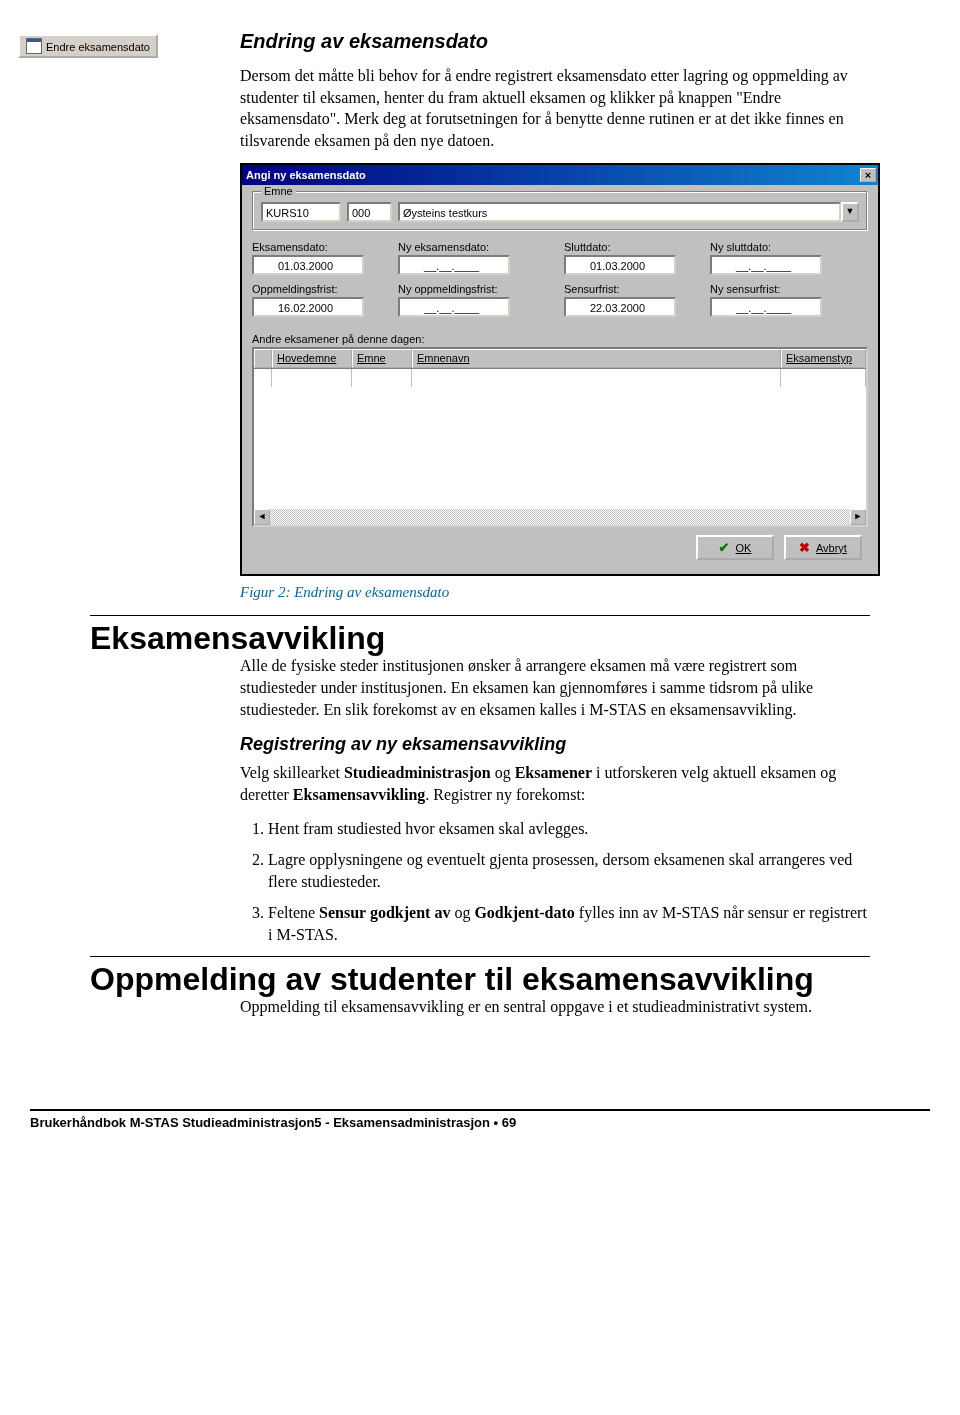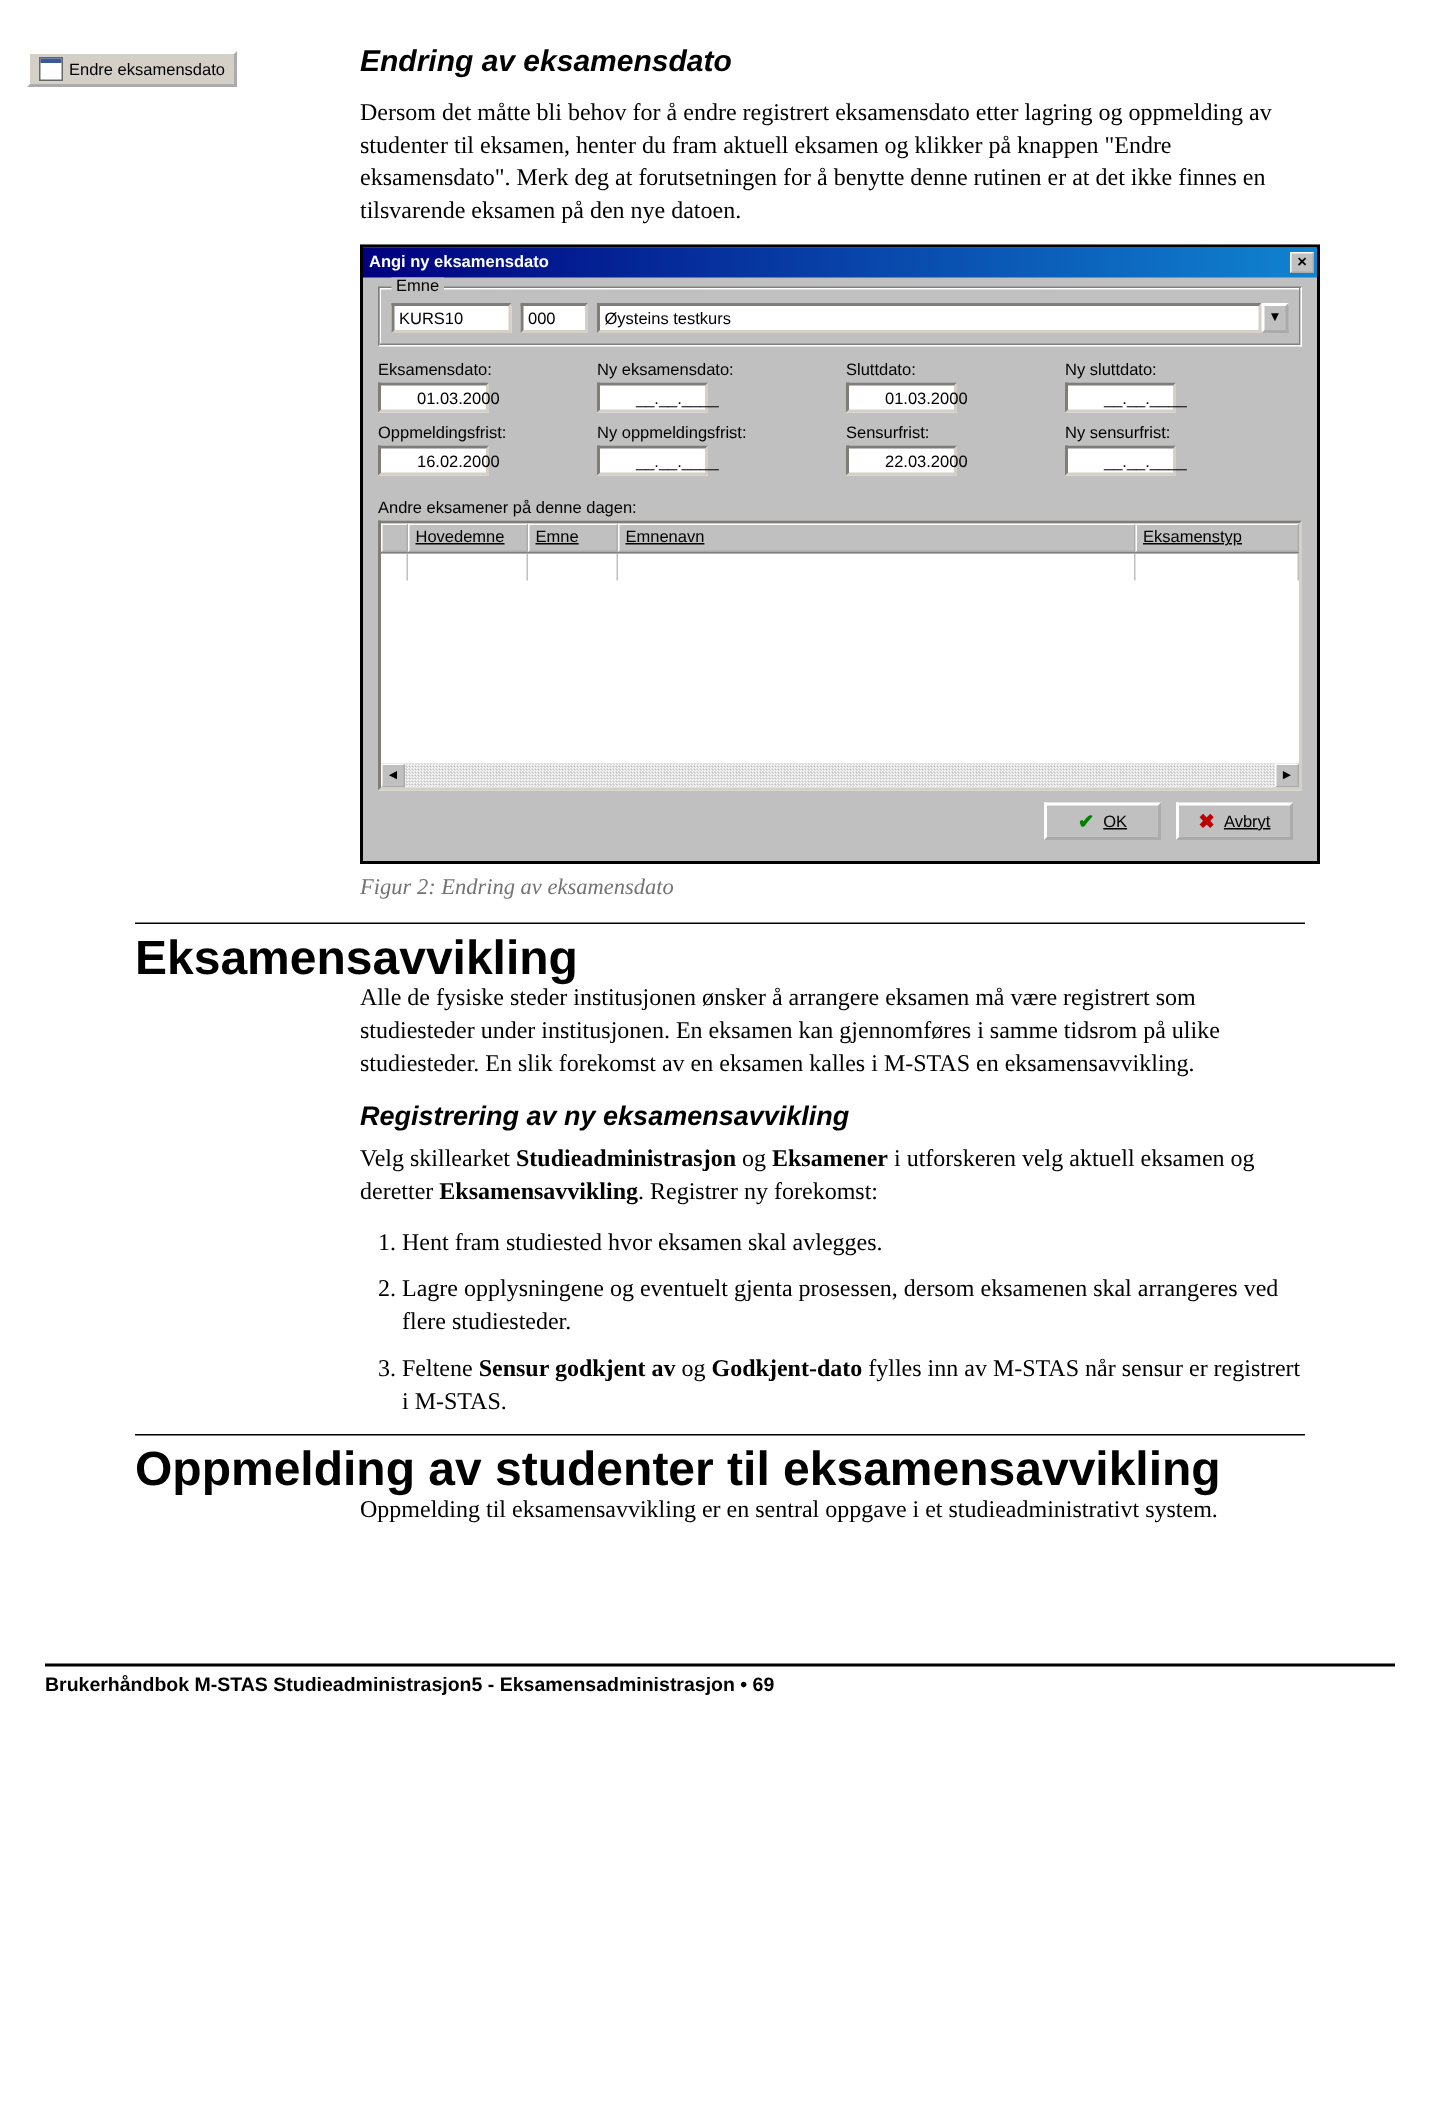--- a/index.html
+++ b/index.html
@@ -56,21 +56,21 @@
     margin: 0 0 12px 150px;
   }
   .body-indent {
     margin-left: 150px;
     line-height: 1.35;
     font-size: 16px;
   }
   .body-indent p { margin: 0 0 12px 0; }
   .figure-caption {
     font-style: italic;
-    color: #737373;
+    color: #0369a1;
     margin: 8px 0 14px 150px;
     font-size: 15px;
   }
   h2.big-heading {
     font-family: Arial, Helvetica, sans-serif;
     font-size: 32px;
     font-weight: bold;
     margin: 0 0 -2px 0;
     border-top: 1px solid #000;
     padding-top: 4px;
@@ -169,21 +169,21 @@
   .input-emneversj { width: 45px; }
   .input-emnenavn { flex: 1; }
   .emne-row { display: flex; gap: 6px; align-items: flex-end; }
   .dates-grid {
     display: grid;
     grid-template-columns: 120px 140px 120px 140px;
     gap: 8px 26px;
   }
   .date-col { display: flex; flex-direction: column; }
   .date-col label { margin-bottom: 2px; }
-  .input-date { width: 74px; padding-left: 24px; }
+  .input-date { width: 112px; padding-left: 24px; }
   .table-wrap {
     background: #fff;
     border: 2px inset #d4d0c8;
     height: 180px;
     position: relative;
     overflow: hidden;
     margin-top: 2px;
   }
   .tbl-header {
     display: flex;
@@ -196,21 +196,21 @@
     border: 1px outset #fff;
     padding: 2px 4px;
     font-size: 11px;
     white-space: nowrap;
     overflow: hidden;
   }
   .th-sel { width: 18px; }
   .th-hoved { width: 80px; }
   .th-emne { width: 60px; }
   .th-emnenavn { flex: 1; }
-  .th-ekstype { width: 109px; }
+  .th-ekstype { width: 85px; }
   .tbl-row { display: flex; height: 18px; }
   .td {
     border-right: 1px solid #c0c0c0;
     padding: 1px 4px;
     font-size: 11px;
   }
   .scrollbar-h {
     position: absolute;
     left: 0; right: 0; bottom: 0;
     height: 16px;

